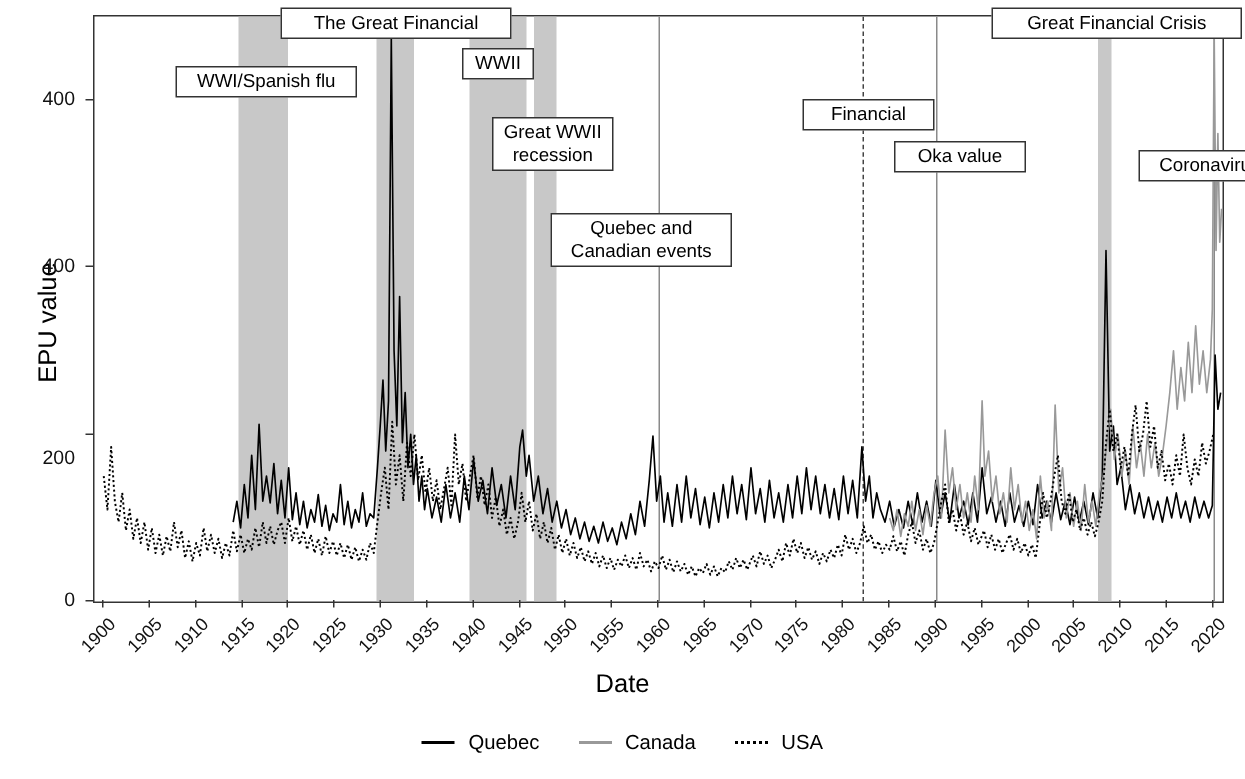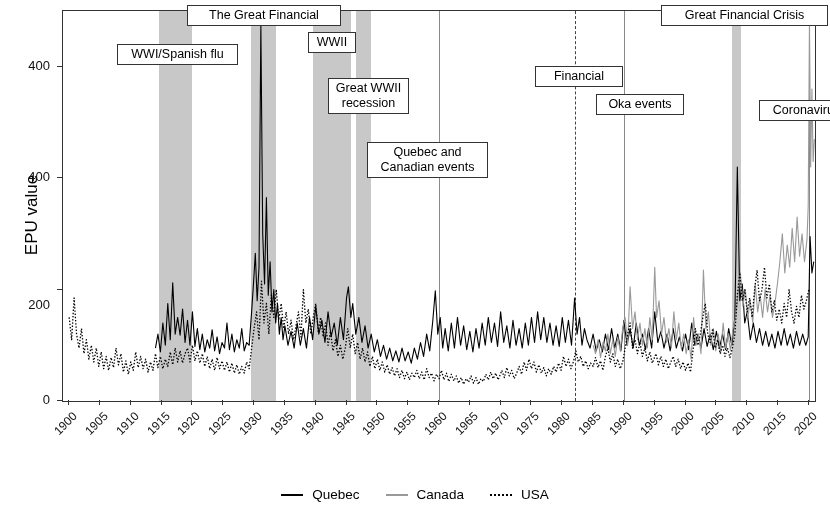--- a/index.html
+++ b/index.html
@@ -102,20 +102,21 @@
   .key-black{width:22px;height:0;border-top:2px solid #000;}
   .key-gray{width:22px;height:0;border-top:2px solid #999;}
   .key-dot{width:22px;height:0;border-top:2px dotted #000;}
 </style>
 </head>
 <body>
 
 <div id="stage">
 
   <div id="ylabel">EPU value</div>
+  <div id="xlabel">Date</div>
 
   <div id="yaxis"></div>
   <div id="xaxis"></div>
 
   <div id="panel">
     <div id="shades">
         <div class="shade" style="left: 95.541px; width: 33.9016px;"></div>
         <div class="shade" style="left: 188px; width: 24.6557px;"></div>
         <div class="shade" style="left: 249.639px; width: 38.2164px;"></div>
         <div class="shade" style="left: 292.787px; width: 15.4098px;"></div>
@@ -136,21 +137,21 @@
 
   <div id="annots">
       <div class="annot" style="left: 187px; top: 5px; width: 144px;">The Great Financial</div>
       <div class="annot" style="left: 117px; top: 44px; width: 111px;">WWI/Spanish flu</div>
       <div class="annot" style="left: 308px; top: 32px; width: 38px;">WWII</div>
       <div class="annot" style="left: 328px; top: 78px; width: 71px;">Great WWII
 recession</div>
       <div class="annot" style="left: 367px; top: 142px; width: 111px;">Quebec and
 Canadian events</div>
       <div class="annot" style="left: 535px; top: 66px; width: 78px;">Financial</div>
-      <div class="annot" style="left: 596px; top: 94px; width: 78px;">Oka events</div>
+      <div class="annot" style="left: 596px; top: 94px; width: 78px;">Oka value</div>
       <div class="annot" style="left: 661px; top: 5px; width: 157px;">Great Financial Crisis</div>
       <div class="annot" style="left: 759px; top: 100px; width: 85px;">Coronavirus</div>
     </div>
 
   <div id="legend">
       <div class="legend-item">
         <span class="key-black"></span>
         <span>Quebec</span>
       </div>
       <div class="legend-item">

